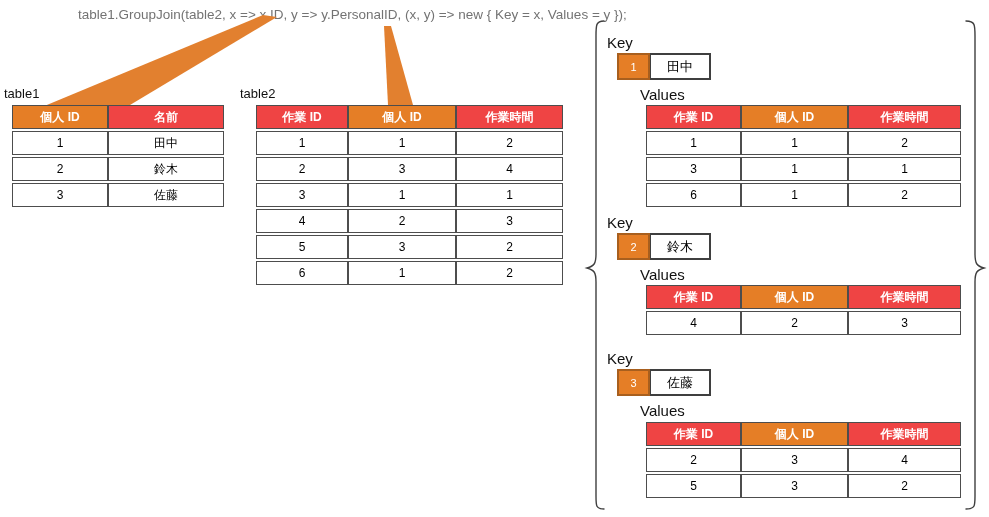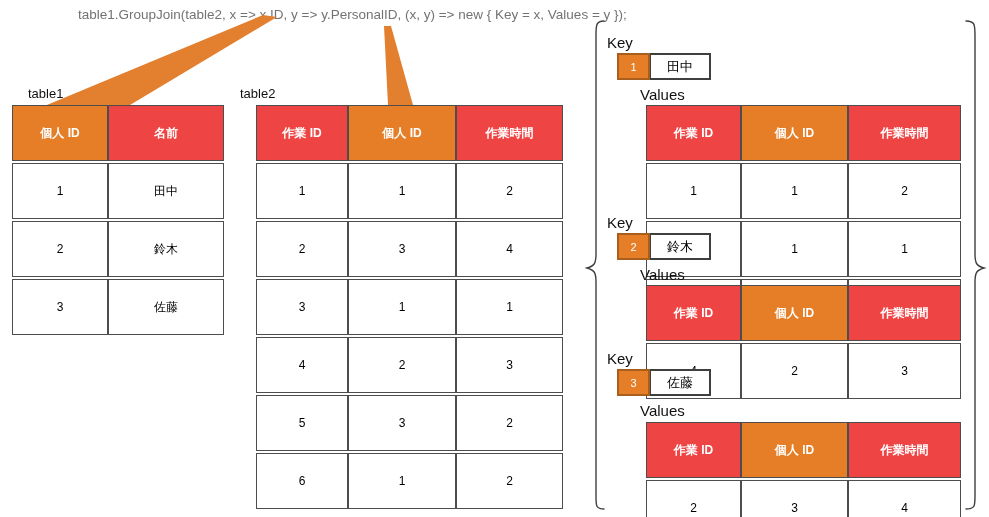--- a/index.html
+++ b/index.html
@@ -9,21 +9,21 @@
   }
   .code-line{
     position:absolute;left:62px;top:7px;font-size:13.5px;white-space:pre;color:#737373;margin-left:16px;
   }
   .tbl-label{position:absolute;font-size:13px;color:#111;}
   .small-label{position:absolute;font-size:15px;color:#111;}
   table.tbl{
     position:absolute;border-collapse:separate;border-spacing:0 2px;table-layout:fixed;
   }
   table.tbl th,table.tbl td{
-    border:1px solid #4d4d4d;height:22px;padding:16px;text-align:center;
+    border:1px solid #4d4d4d;height:22px;padding:0;text-align:center;
     font-size:12px;line-height:22px;overflow:hidden;white-space:nowrap;
   }
   table.tbl th{color:#ffffff;font-weight:bold;}
   .hdr-orange{background:#E57E26;}
   .hdr-blue{background:#ef4444;}
   table.tbl td{background:#ffffff;color:#000;}
   .key-box{position:absolute;display:flex;align-items:stretch;height:27px;}
   .key-num{
     width:33px;background:#E57E26;border:2px solid #A85F1E;color:#fff;
     display:flex;align-items:center;justify-content:center;font-size:11px;box-sizing:border-box;
@@ -42,21 +42,21 @@
   <div class="code-line">table1.GroupJoin(table2, x =&gt; x.ID, y =&gt; y.PersonalID, (x, y) =&gt; new { Key = x, Values = y });</div>
 
   <svg class="overlay" width="989" height="517" viewBox="0 0 989 517">
     <polygon points="263,15 277,17 130,105 42,107" fill="#E2802F"></polygon>
     <polygon points="50,131 70,131 59,142" fill="#E2802F"></polygon>
     <polygon points="384,26 391,26 413,105 388,105" fill="#E2802F"></polygon>
     <path d="M 604 21 C 596 21 596 25 596 36 L 596 254 C 596 264 594 266 587 268 C 594 270 596 272 596 282 L 596 496 C 596 506 596 509 604 509" fill="none" stroke="#3f3f3f" stroke-width="1.4" stroke-linecap="round"></path>
     <path d="M 966 21 C 975 21 975 25 975 36 L 975 254 C 975 264 977 266 984 268 C 977 270 975 272 975 282 L 975 496 C 975 506 975 509 966 509" fill="none" stroke="#3f3f3f" stroke-width="1.4" stroke-linecap="round"></path>
   </svg>
 
-  <div class="tbl-label" style="left:28px;top:86px;">table1</div>
+  <div class="tbl-label" style="left:4px;top:86px;">table1</div>
   <table class="tbl" style="left:12px;top:103px;width:212px;">
     <colgroup>
         <col style="width:96px">
         <col style="width:116px">
       </colgroup>
     <tbody>
         <tr>
       <th class="hdr-orange">個人 ID</th>
       <th class="hdr-blue">名前</th>
     </tr>

